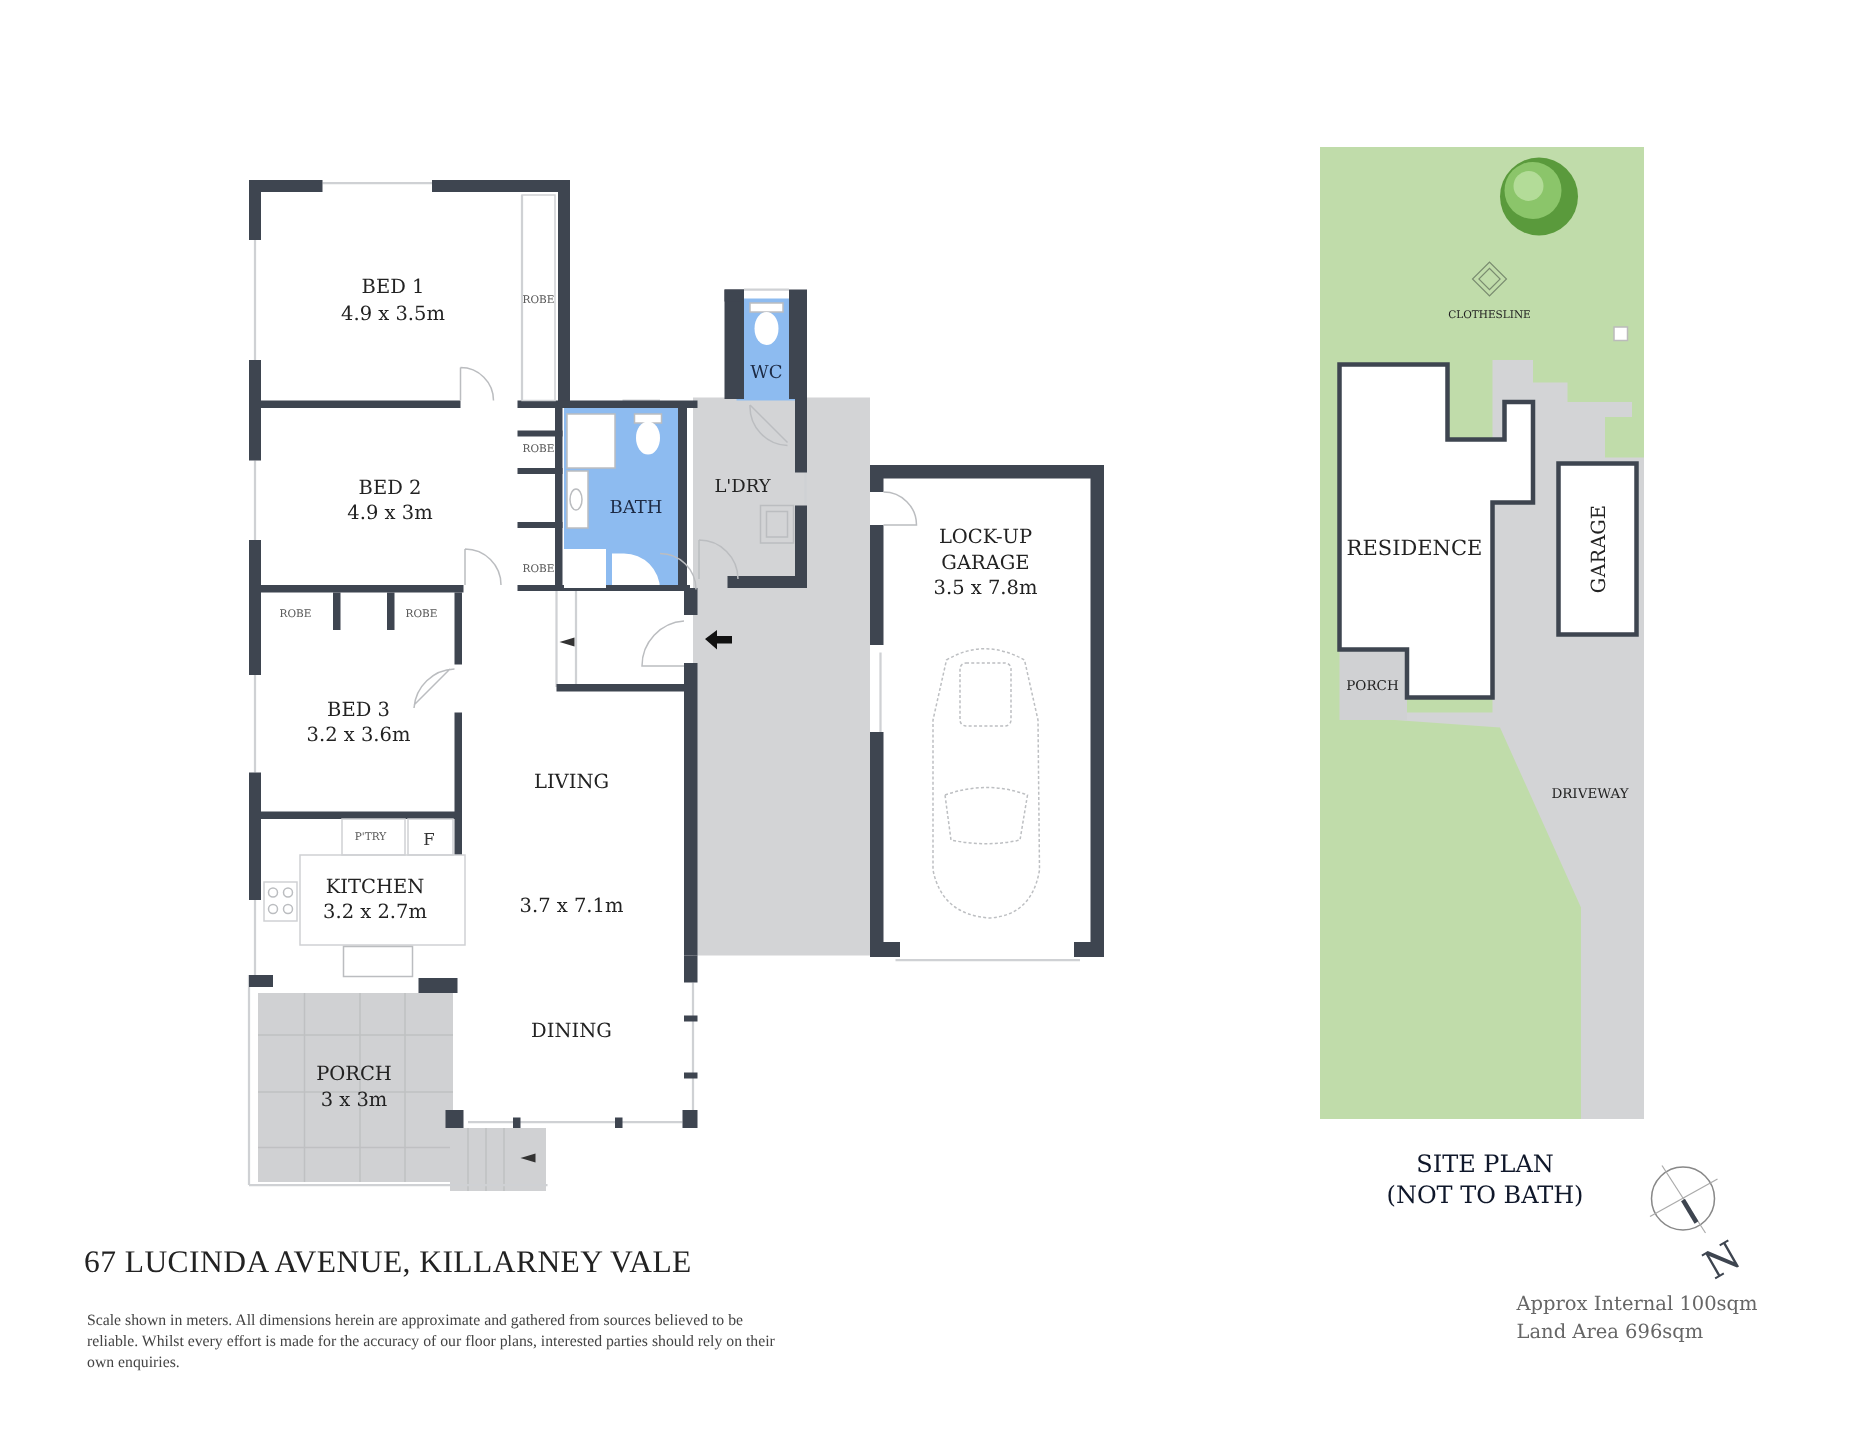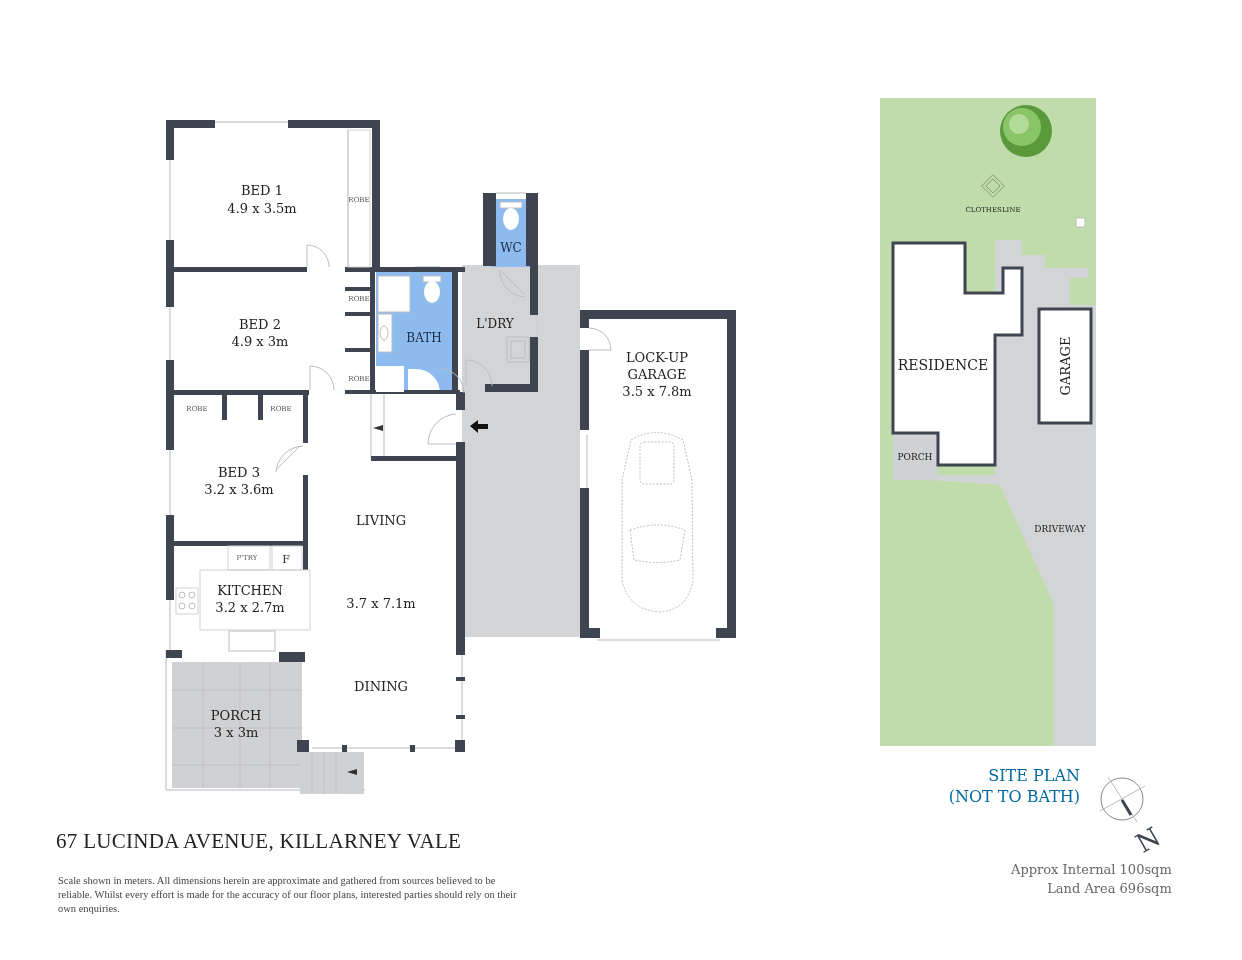--- a/index.html
+++ b/index.html
@@ -1,22 +1,22 @@
 <!DOCTYPE html>
 <html><head>
 <meta charset="utf-8">
 <style>
   html, body { margin:0; padding:0; background:#ffffff; }
   body { width:1242px; height:960px; position:relative; overflow:hidden; font-family:"DejaVu Serif", serif; }
   svg text { font-family:"DejaVu Serif", serif; }
   #plan { position:absolute; left:0; top:0; }
   .title { position:absolute; left:56px; top:829px; font-size:21px; color:#222; letter-spacing:0.3px; font-family:Liberation Serif, serif; }
   .disclaimer { position:absolute; left:58px; top:874px; width:470px; font-size:10.5px; line-height:14px; color:#444; font-family:Liberation Serif, serif; }
-  .site-title { position:absolute; left:900px; top:765px; width:180px; text-align:right; font-size:16px; line-height:21px; color:#0369a1; font-family:"DejaVu Serif", serif; }
-  .stats { position:absolute; left:1011px; top:860px; font-size:13px; line-height:19px; color:#666; font-family:"DejaVu Serif", serif;text-align:right; }
+  .site-title { position:absolute; left:900px; top:765px; width:180px; text-align:center; font-size:16px; line-height:21px; color:#0f172a; font-family:"DejaVu Serif", serif; }
+  .stats { position:absolute; left:1011px; top:860px; font-size:13px; line-height:19px; color:#666; font-family:"DejaVu Serif", serif; }
 </style>
 </head>
 <body>
 
 <svg id="plan" width="1242" height="960" viewBox="0 0 1242 960" xmlns="http://www.w3.org/2000/svg">
 
   <g>
 
     <rect x="462" y="265" width="118" height="372" fill="#d3d4d6"></rect>
 

